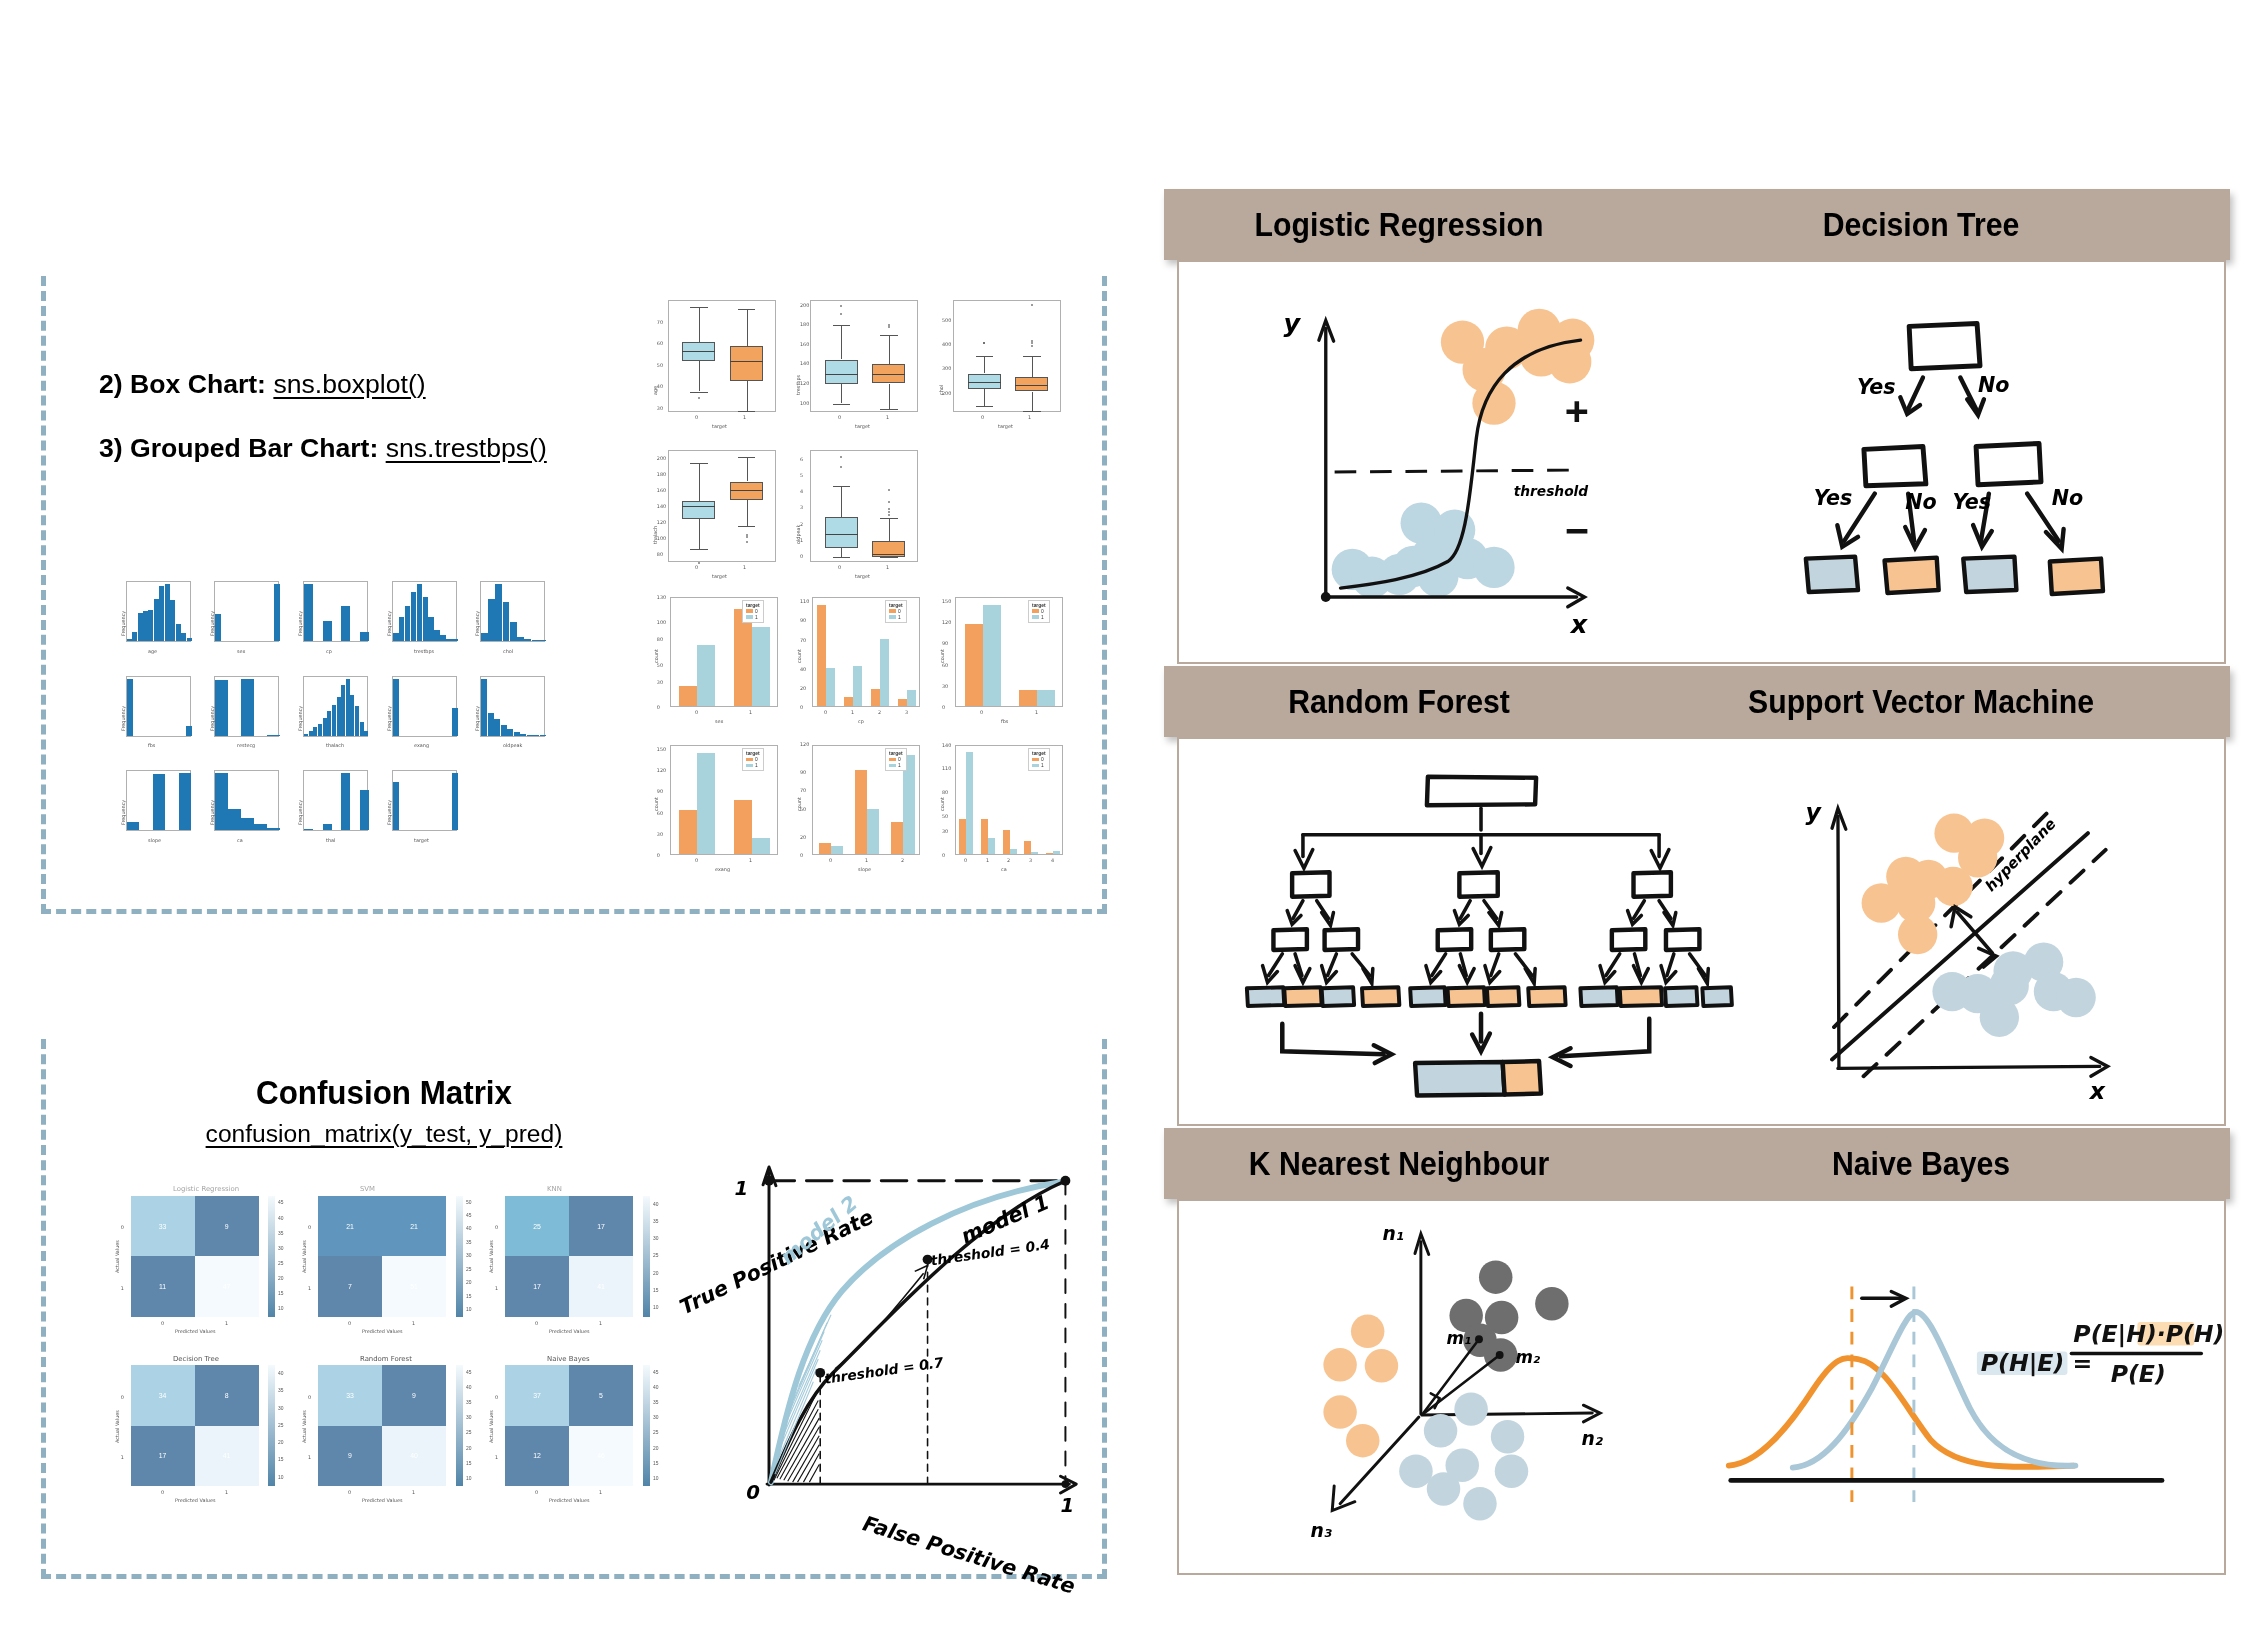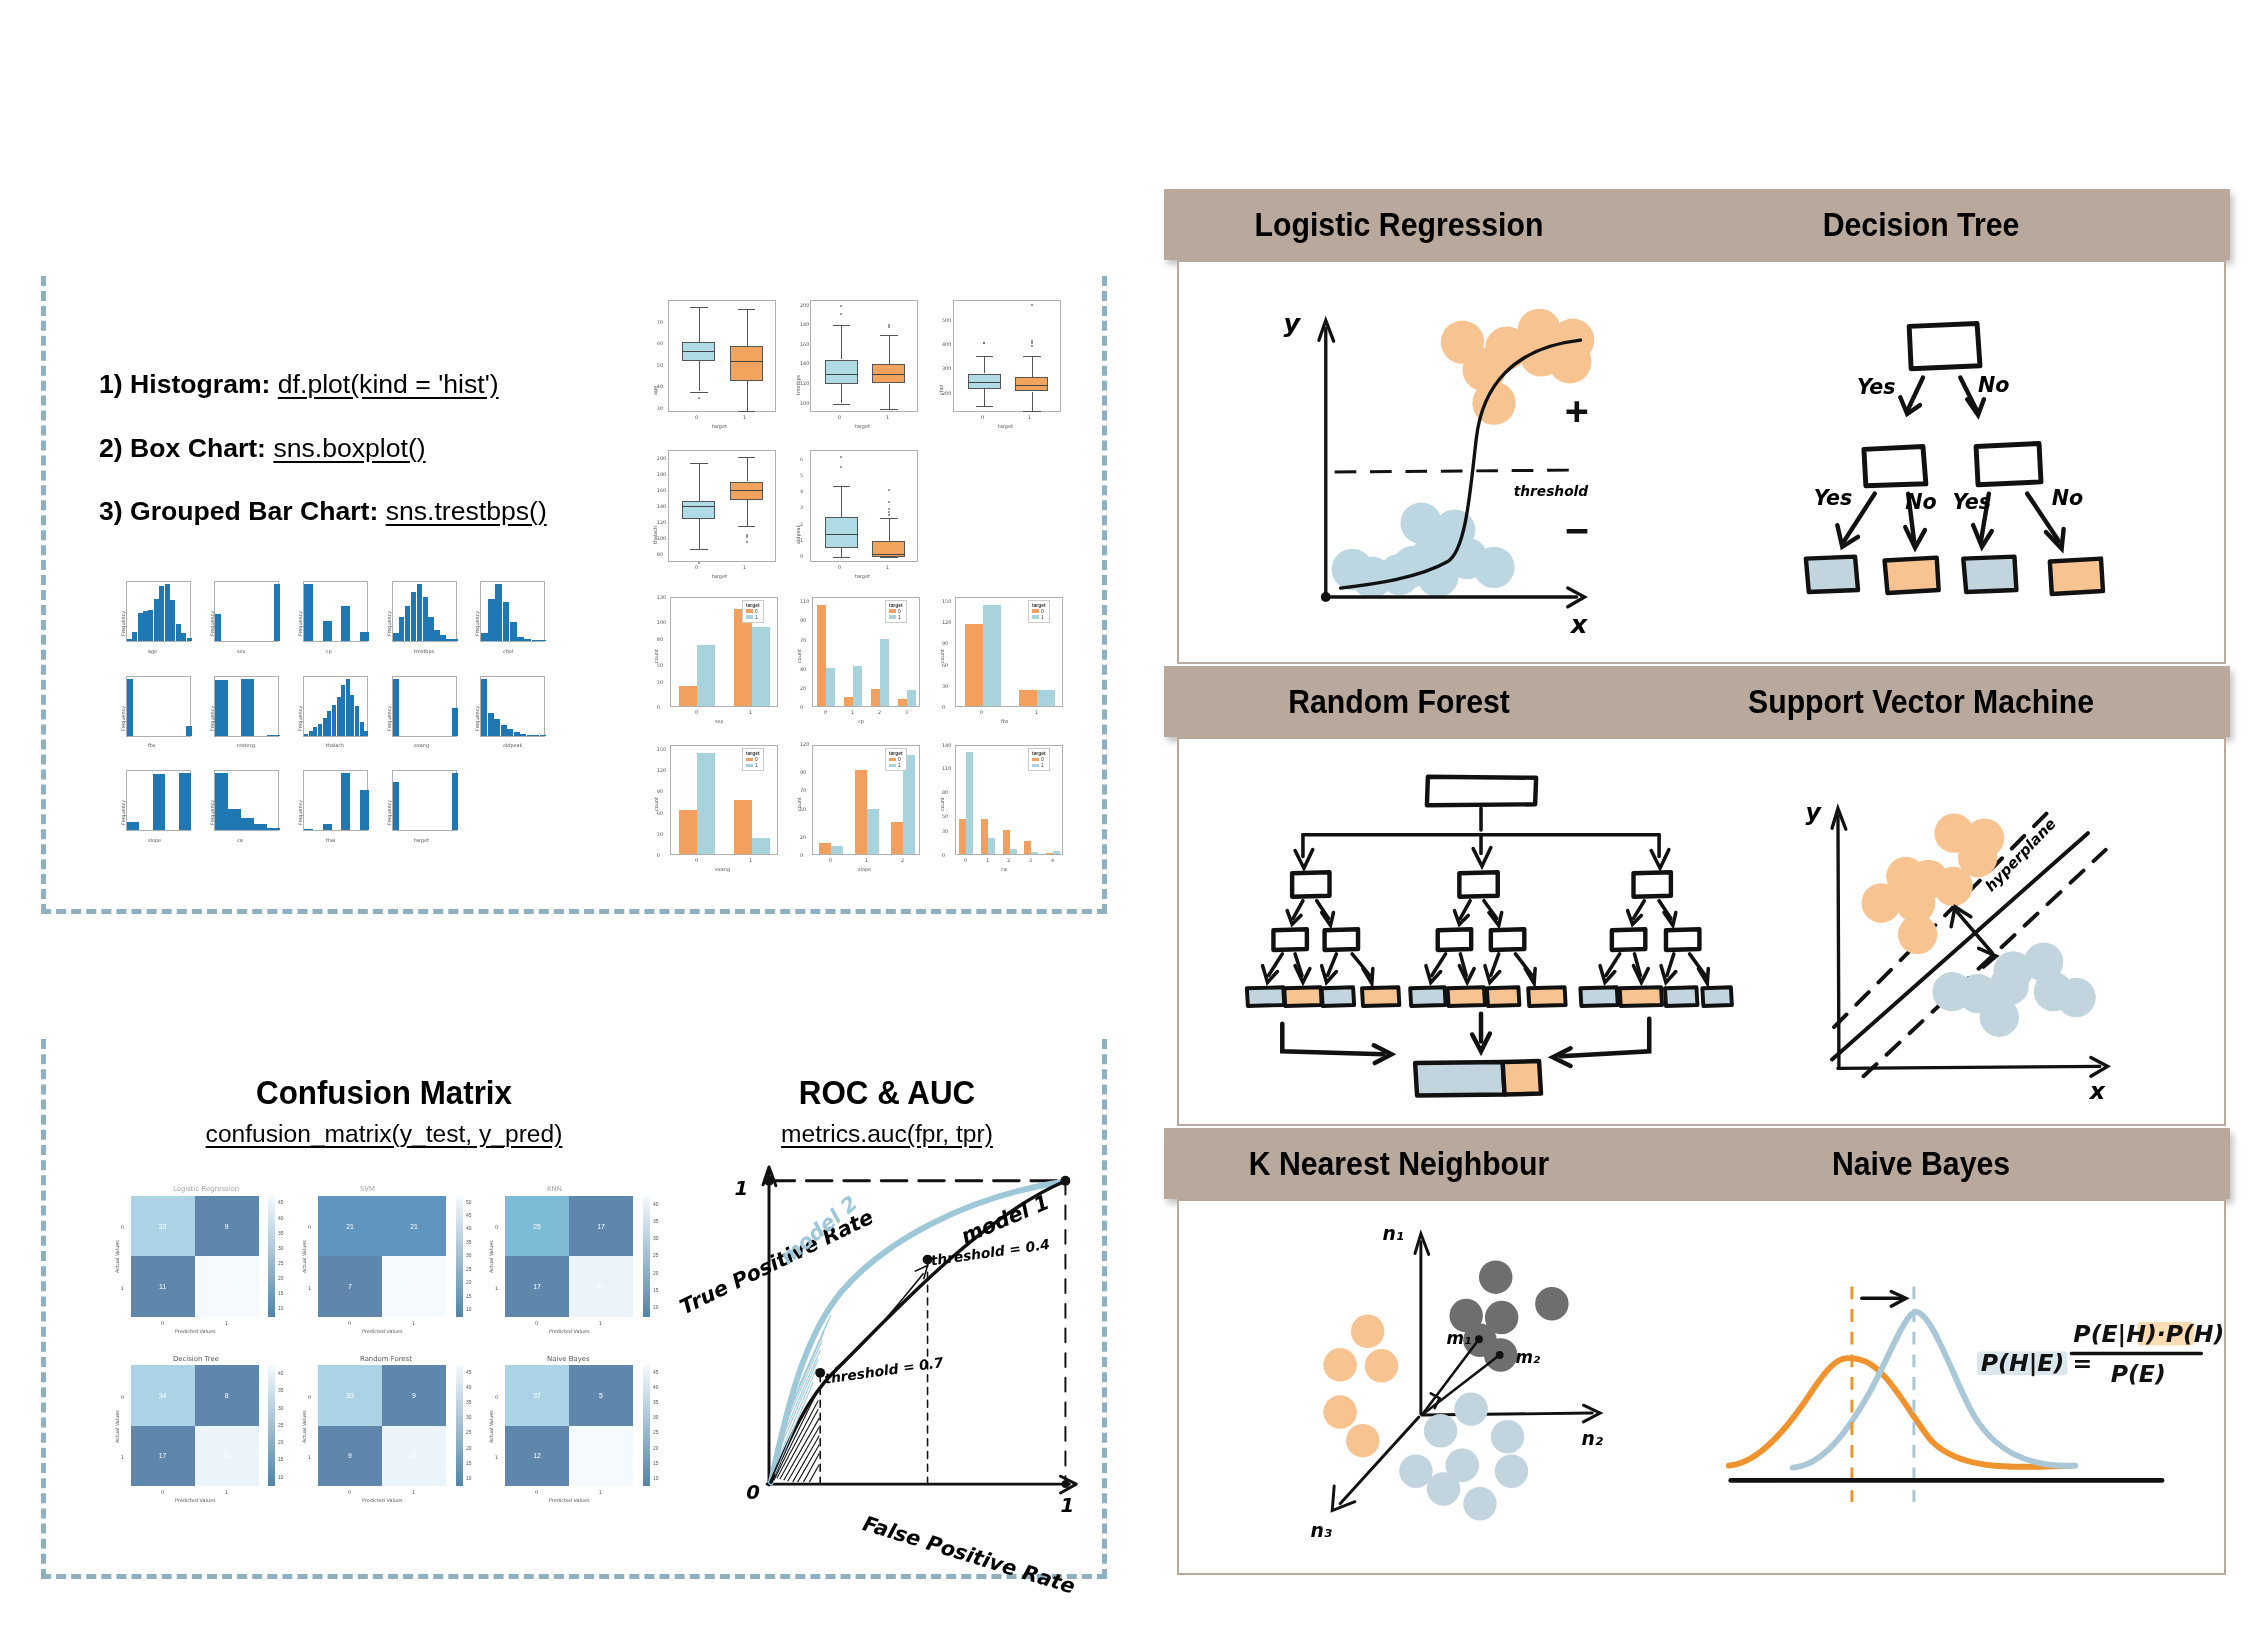--- a/index.html
+++ b/index.html
@@ -105,25 +105,20 @@
 </style>
 </head>
 <body>
 
 <div id="page">
 
 
   <div class="dash-box" style="left:41px; top:276px; width:1066px; height:638px;"></div>
 
   <div class="eda-list">
-    <div class="eda-item">
-      <span>1)</span>
-      <span>Histogram:</span>
-      <span class="code">df.plot(kind = 'hist')</span>
-    </div>
     <div class="eda-item">
       <span>2)</span>
       <span>Box Chart:</span>
       <span class="code">sns.boxplot()</span>
     </div>
     <div class="eda-item">
       <span>3)</span>
       <span>Grouped Bar Chart:</span>
       <span class="code">sns.trestbps()</span>
     </div>
@@ -596,24 +591,20 @@
           <span style="color:#333">1</span>
         </div>
       </div>
     </div>
 
   <div class="dash-box" style="left:41px; top:1039px; width:1066px; height:540px;"></div>
 
   <div class="me-title" style="left:128px; top:1074px; width:512px;">
     <div class="t1">Confusion Matrix</div>
     <div class="t2">confusion_matrix(y_test, y_pred)</div>
-  </div>
-  <div class="me-title" style="left:680px; top:1074px; width:414px;">
-    <div class="t1">ROC &amp; AUC</div>
-    <div class="t2">metrics.auc(fpr, tpr)</div>
   </div>
 
   <div class="mini" id="cm-grid" style="left:103px; top:1182px; width:552px; height:335px;">
       <div class="hm" style="left:27.6px;top:13.8px;width:128px;height:121px;">
         <div style="background:#abd3e5">33</div>
         <div style="background:#5f87ac">9</div>
         <div style="background:#5f87ac">11</div>
         <div style="background:#f4fafd">47</div>
       </div>
       <div class="cbar" style="left:165px;top:13.8px;height:121px;"></div>

